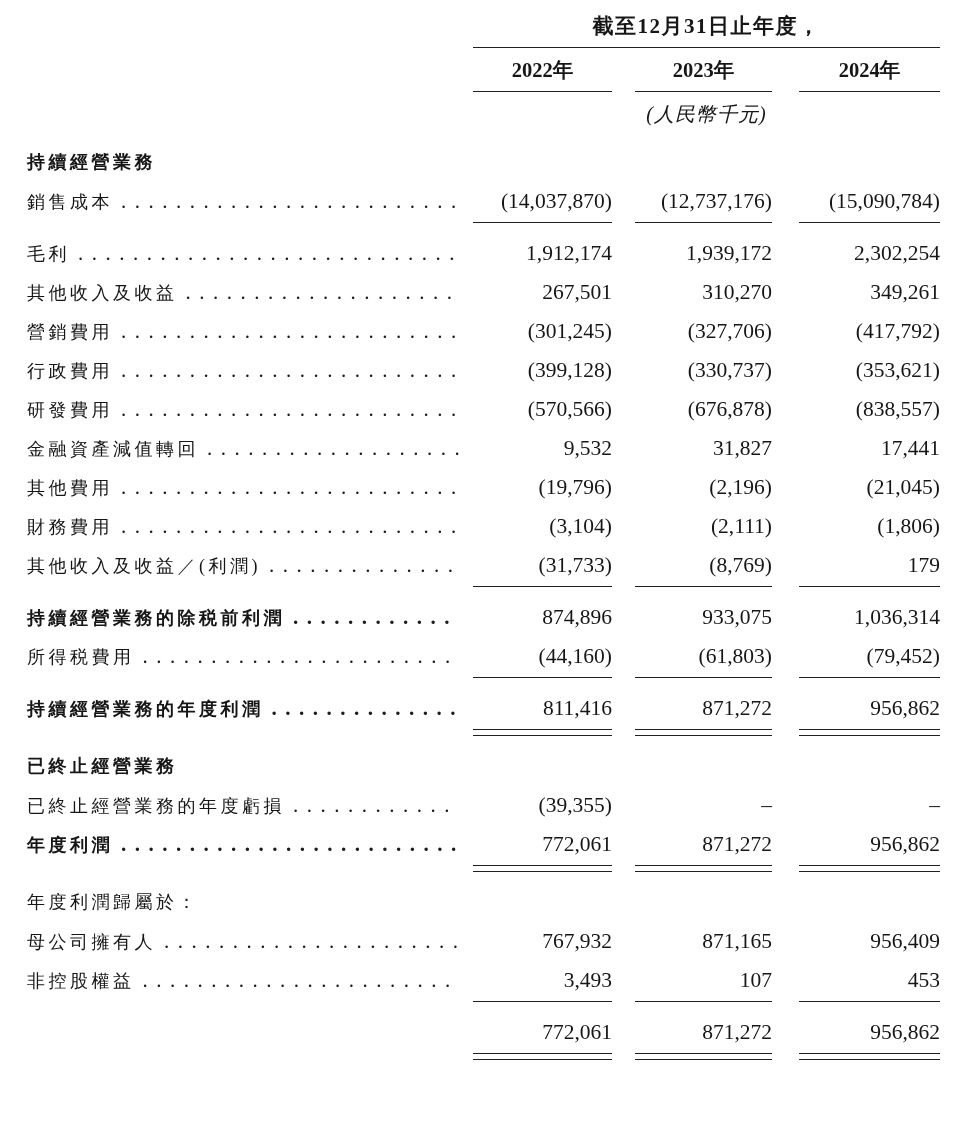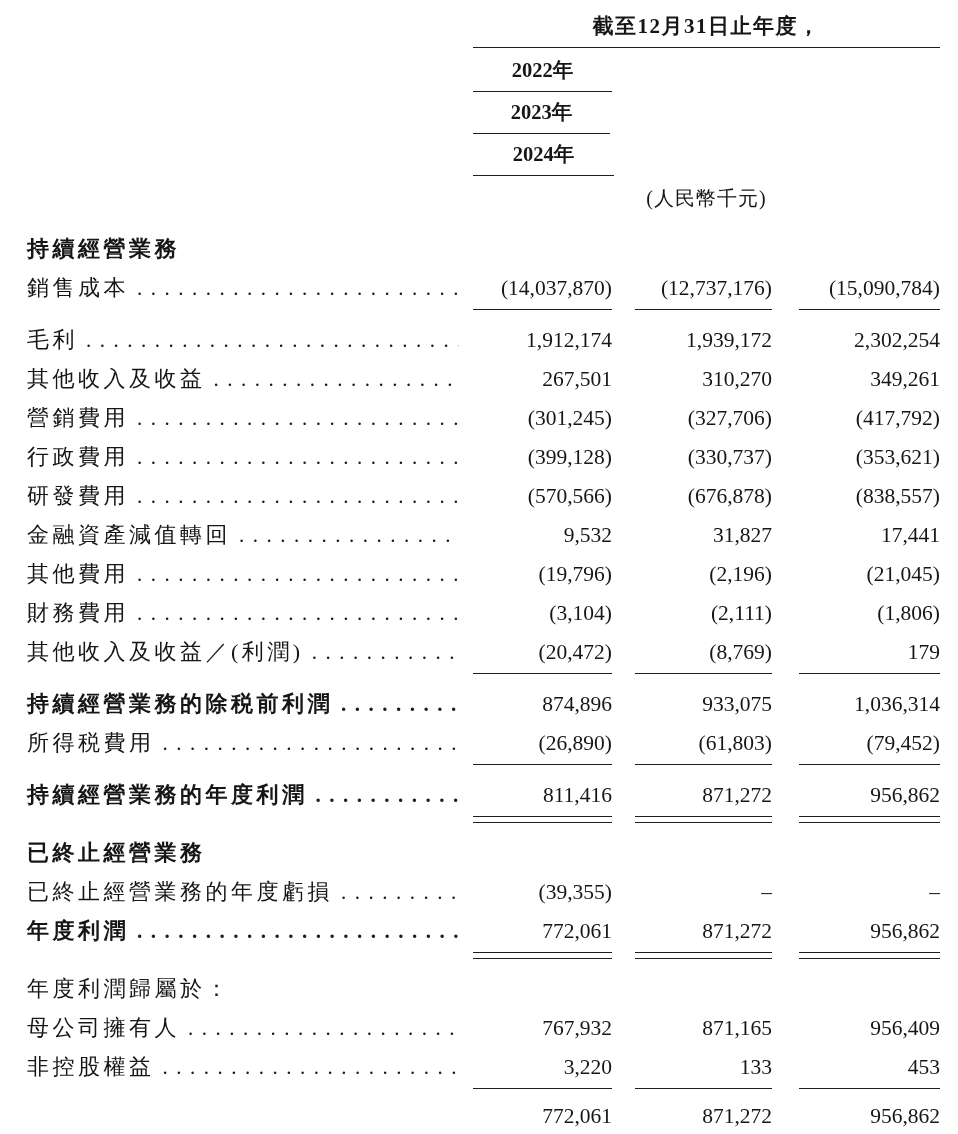--- a/index.html
+++ b/index.html
@@ -17,56 +17,57 @@
   .head-spacer { width: 446px; flex: none; }
   .head-cols { width: 467px; flex: none; }
   .period {
     text-align: center;
     font-weight: 700;
     font-size: 21px;
     letter-spacing: 1.5px;
     padding-bottom: 7px;
     border-bottom: 1.7px solid #1f1f1f;
   }
-  .year-row { display: flex; margin-top: 2px; flex-direction: column; }
+  .year-row { display: flex; margin-top: 2px; }
   .year {
     text-align: center;
     font-weight: 700;
     font-size: 20.5px;
     padding: 6px 0 7px 0;
     border-bottom: 1.7px solid #1f1f1f;
   }
   .year.v1 { width: 139px; }
   .gap1 { width: 23px; }
   .year.v2 { width: 137px; }
   .gap2 { width: 27px; }
   .year.v3 { width: 141px; }
   .unit {
     text-align: center;
+    font-style: italic;
     font-size: 20px;
     padding-top: 9px;
     letter-spacing: 1px;
   }
 
   
   .tbody { margin-top: 22px; }
   .row {
     display: flex;
     align-items: baseline;
     height: 39px;
     box-sizing: border-box;
   }
   .row.section-gap { margin-top: 14px; }
   .row.has-rule  { margin-bottom: 13px; justify-content: center; }
   .row.has-drule { margin-bottom: 19px; }
 
   .cell.label {
     width: 446px; flex: none;
     display: flex; align-items: baseline;
-    font-size: 22px;
+    font-size: 18px;
     letter-spacing: 3.5px;
     white-space: nowrap;
   }
   .cell.label.bold { font-weight: 700; }
   .leader {
     flex: 1;
     overflow: hidden;
     white-space: nowrap;
     margin-left: 8px;
     margin-right: 14px;
@@ -207,39 +208,39 @@
         </div>
         <div class="cell val v1">(3,104)</div>
         <div class="cell val v2">(2,111)</div>
         <div class="cell val v3">(1,806)</div>
       </div>
       <div class="row has-rule">
         <div class="cell label">
           <span>其他收入及收益／(利潤)</span>
           <span class="leader"></span>
         </div>
-        <div class="cell val v1 rule-s">(20,472)</div>
+        <div class="cell val v1 rule-s">(31,733)</div>
         <div class="cell val v2 rule-s">(8,769)</div>
         <div class="cell val v3 rule-s">179</div>
       </div>
       <div class="row">
         <div class="cell label bold">
           <span>持續經營業務的除税前利潤</span>
           <span class="leader"></span>
         </div>
         <div class="cell val v1">874,896</div>
         <div class="cell val v2">933,075</div>
         <div class="cell val v3">1,036,314</div>
       </div>
       <div class="row has-rule">
         <div class="cell label">
           <span>所得税費用</span>
           <span class="leader"></span>
         </div>
-        <div class="cell val v1 rule-s">(26,890)</div>
+        <div class="cell val v1 rule-s">(44,160)</div>
         <div class="cell val v2 rule-s">(61,803)</div>
         <div class="cell val v3 rule-s">(79,452)</div>
       </div>
       <div class="row has-drule">
         <div class="cell label bold">
           <span>持續經營業務的年度利潤</span>
           <span class="leader"></span>
         </div>
         <div class="cell val v1 rule-d">811,416</div>
         <div class="cell val v2 rule-d">871,272</div>
@@ -280,22 +281,22 @@
         </div>
         <div class="cell val v1">767,932</div>
         <div class="cell val v2">871,165</div>
         <div class="cell val v3">956,409</div>
       </div>
       <div class="row has-rule">
         <div class="cell label">
           <span>非控股權益</span>
           <span class="leader"></span>
         </div>
-        <div class="cell val v1 rule-s">3,220</div>
-        <div class="cell val v2 rule-s">133</div>
+        <div class="cell val v1 rule-s">3,493</div>
+        <div class="cell val v2 rule-s">107</div>
         <div class="cell val v3 rule-s">453</div>
       </div>
       <div class="row has-drule">
         <div class="cell label">
           <span></span>
         </div>
         <div class="cell val v1 rule-d">772,061</div>
         <div class="cell val v2 rule-d">871,272</div>
         <div class="cell val v3 rule-d">956,862</div>
       </div>

